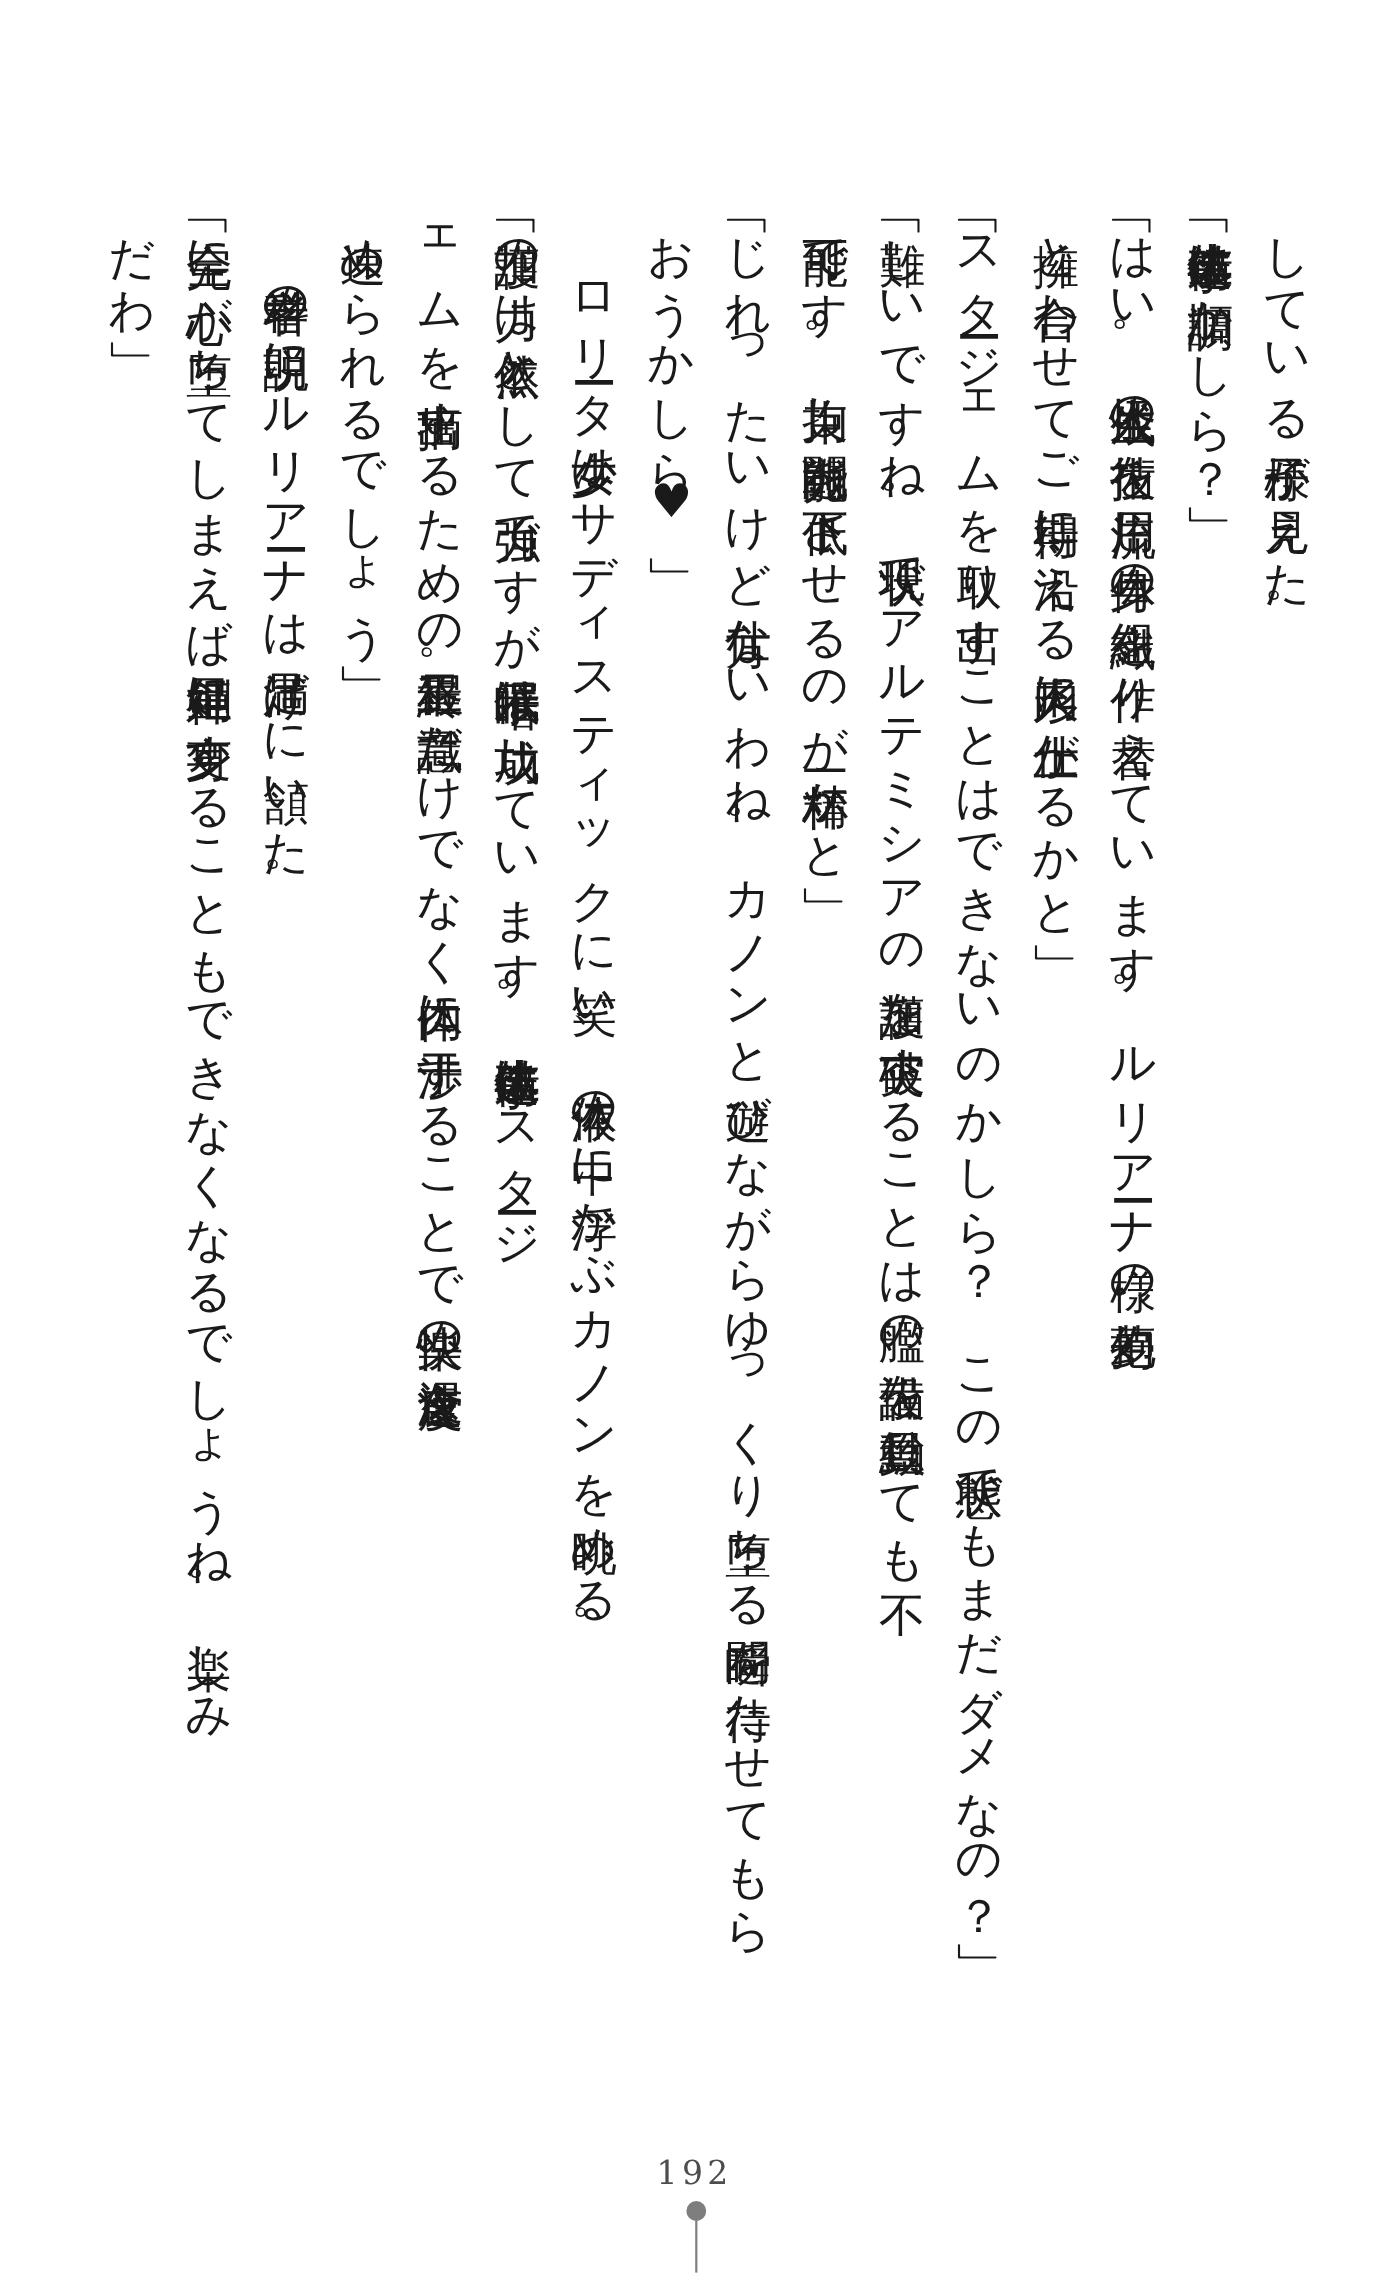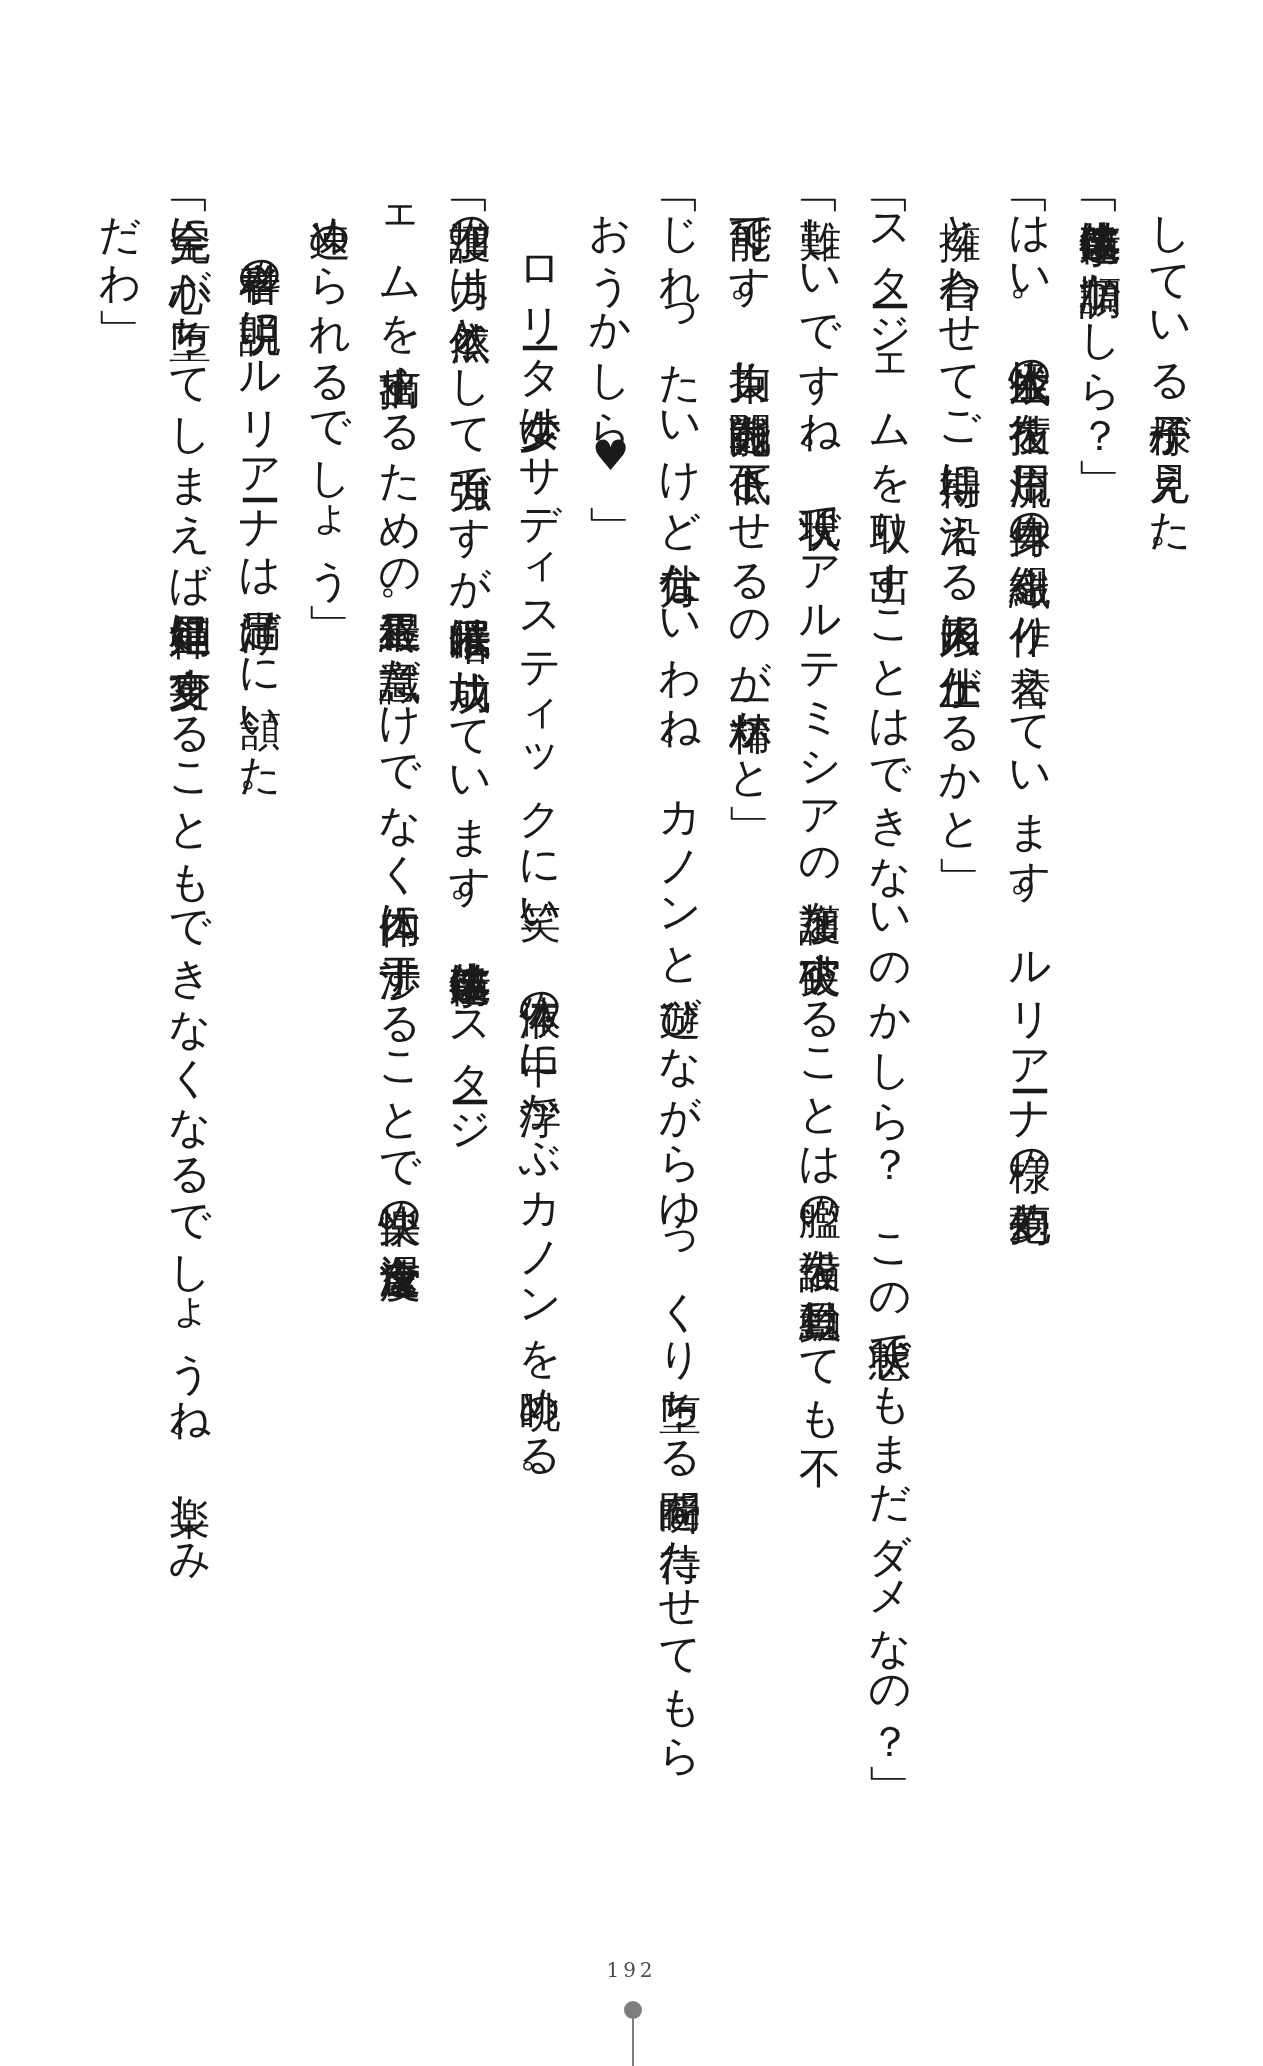--- a/index.html
+++ b/index.html
@@ -33,21 +33,21 @@
   }
   .footer {
     position: absolute;
     left: 0;
     top: 1958px;
     width: 100%;
     text-align: center;
   }
   .page-number {
     display: inline-block;
-    font-size: 20px;
+    font-size: 30px;
     letter-spacing: 4px;
     color: #4d4d4d;
   }
   .footer-dot {
     position: absolute;
     left: 624px;
     top: 2001px;
     width: 18px;
     height: 18px;
     border-radius: 50%;

